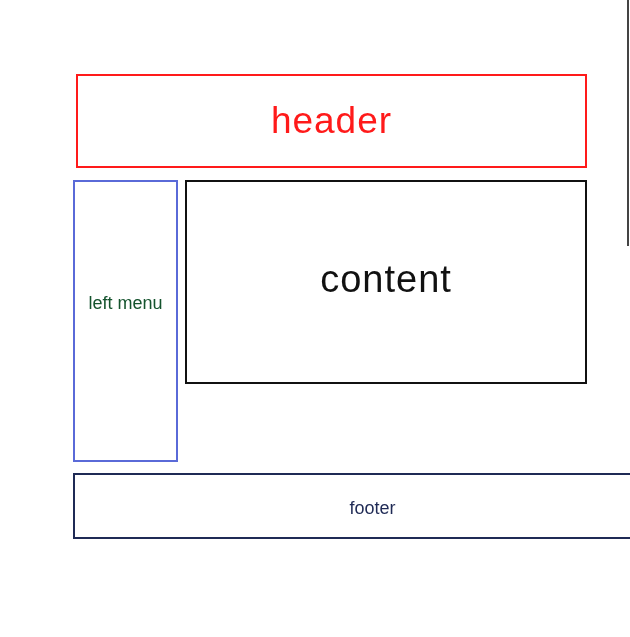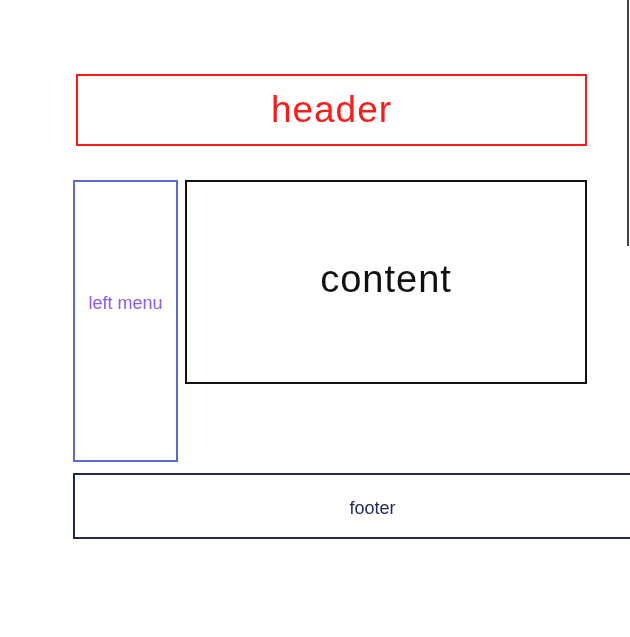--- a/index.html
+++ b/index.html
@@ -1,23 +1,23 @@
 <!DOCTYPE html>
 <html><head>
 <meta charset="utf-8">
 <style>
   html, body { margin: 0; padding: 0; background: #ffffff; }
   body { width: 630px; height: 637px; position: relative; overflow: hidden;
          font-family: "Liberation Sans", "DejaVu Sans", sans-serif; }
   .box { position: absolute; box-sizing: border-box; display: flex;
          align-items: center; justify-content: center; background: #fff; }
-  #header { left: 76px; top: 74px; width: 511px; height: 72px;
+  #header { left: 76px; top: 74px; width: 511px; height: 94px;
             border: 2px solid #ff1a1a; color: #ff1a1a; font-size: 37px; letter-spacing: 1px; }
   #leftmenu { left: 73px; top: 180px; width: 105px; height: 282px;
-              border: 2px solid #5a6ad8; color: #8b5cf6; font-size: 18px; }
+              border: 2px solid #5a6ad8; color: #14532d; font-size: 18px; }
   #content { left: 185px; top: 180px; width: 402px; height: 204px;
              border: 2px solid #111111; color: #111111; font-size: 38px; letter-spacing: 1px; }
   #footer { left: 73px; top: 473px; width: 599px; height: 66px;
             border: 2px solid #1f2a55; color: #1f2a55; font-size: 18px; }
   #leftmenu span { position: relative; top: -18px; }
   #content span { position: relative; top: -3px; }
   #footer span { position: relative; top: 2px; }
   #scroll-edge { position: absolute; left: 627px; top: 0; width: 2px; height: 246px;
                  background: #444; }
 </style>

